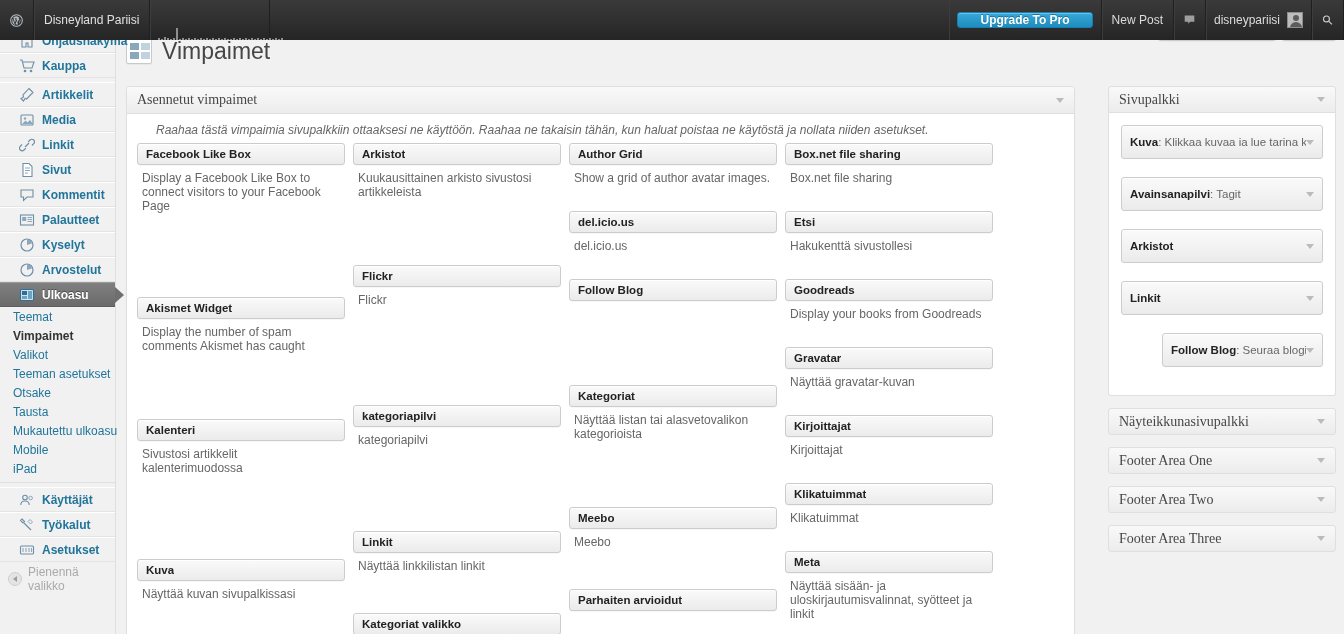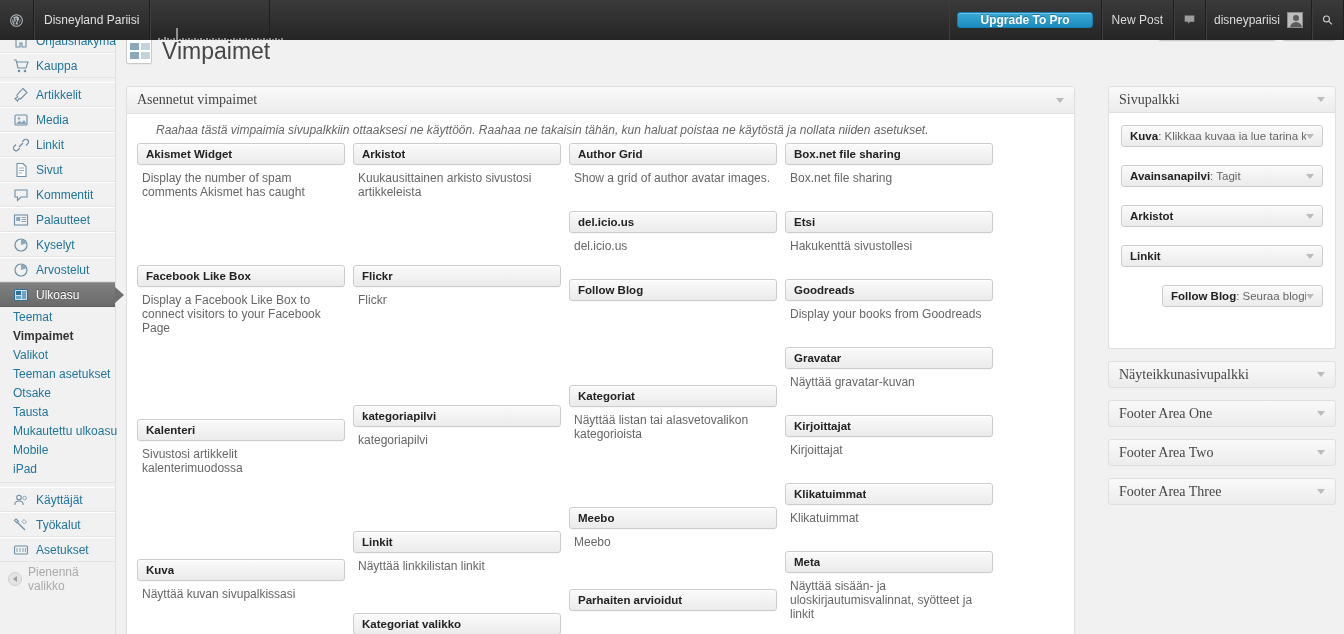--- a/index.html
+++ b/index.html
@@ -80,24 +80,24 @@
   
   #adminmenu {
     position:absolute; top:28px; left:0; width:116px; height:606px;
     background:#f1f1f1;
     border-right:1px solid #dfdfdf;
     z-index:20;
   }
   .menu-item {
     position:relative;
     display:flex; align-items:center; gap:7px;
-    height:25px; padding:0 6px 0 13px;
+    height:25px; padding:0 6px 0 19px;
     border-top:1px solid #fff;
     border-bottom:1px solid #e4e4e4;
-    color:#21759b; font-weight:normal; font-size:12px;
+    color:#21759b; font-weight:bold; font-size:12px;
     white-space:nowrap;
   }
   .menu-item.sep-top { margin-top:4px; }
   .menu-item.current {
     background-image:linear-gradient(#808080,#6a6a6a);
     color:#fff; text-shadow:0 -1px 0 rgba(0,0,0,.4);
     border-top:1px solid #9a9a9a; border-bottom:1px solid #5e5e5e;
   }
   .menu-item.current::after {
     content:""; position:absolute; right:-9px; top:50%; margin-top:-8px;
@@ -230,21 +230,21 @@
   }
   .sidebar-box .sb-body {
     background:#fff;
     border:1px solid #dfdfdf; border-top:none;
     border-radius:0 0 3px 3px;
     padding:12px 12px 28px 12px;
     min-height:236px;
   }
   .sb-widget {
     display:flex; align-items:center; justify-content:space-between;
-    height:22px; padding:7px 8px;
+    height:34px; padding:7px 8px;
     margin-bottom:18px;
     background-image:linear-gradient(#fafafa,#ebebeb);
     border:1px solid #ccc; border-radius:3px;
     box-shadow:inset 0 1px 0 #fff;
     overflow:hidden;
   }
   .sb-widget:last-child { margin-bottom:0;margin-left:41px; }
   .sb-widget .sbw-label {
     font-size:11.5px; white-space:nowrap; overflow:hidden;
     padding-right:6px;
@@ -506,31 +506,31 @@
     <div class="postbox">
       <div class="hndl">
         <span>Asennetut vimpaimet</span>
         <span class="caret"></span>
       </div>
       <div class="widget-intro">Raahaa tästä vimpaimia sivupalkkiin ottaaksesi ne käyttöön. Raahaa ne takaisin tähän, kun haluat poistaa ne käytöstä ja nollata niiden asetukset.</div>
       <div class="widget-grid" id="widget-grid">
           <div class="widget-col">
             <div class="widget-item">
               <div class="widget-top">
+                <span class="widget-title">Facebook Like Box</span>
+              </div>
+              <div class="widget-desc">Display a Facebook Like Box to connect visitors to your Facebook Page</div>
+              <div class="gap-74"></div>
+            </div>
+            <div class="widget-item">
+              <div class="widget-top">
                 <span class="widget-title">Akismet Widget</span>
               </div>
               <div class="widget-desc">Display the number of spam comments Akismet has caught</div>
               <div class="gap-56"></div>
-            </div>
-            <div class="widget-item">
-              <div class="widget-top">
-                <span class="widget-title">Facebook Like Box</span>
-              </div>
-              <div class="widget-desc">Display a Facebook Like Box to connect visitors to your Facebook Page</div>
-              <div class="gap-74"></div>
             </div>
             <div class="widget-item">
               <div class="widget-top">
                 <span class="widget-title">Kalenteri</span>
               </div>
               <div class="widget-desc">Sivustosi artikkelit kalenterimuodossa</div>
               <div class="gap-74"></div>
             </div>
             <div class="widget-item">
               <div class="widget-top">

